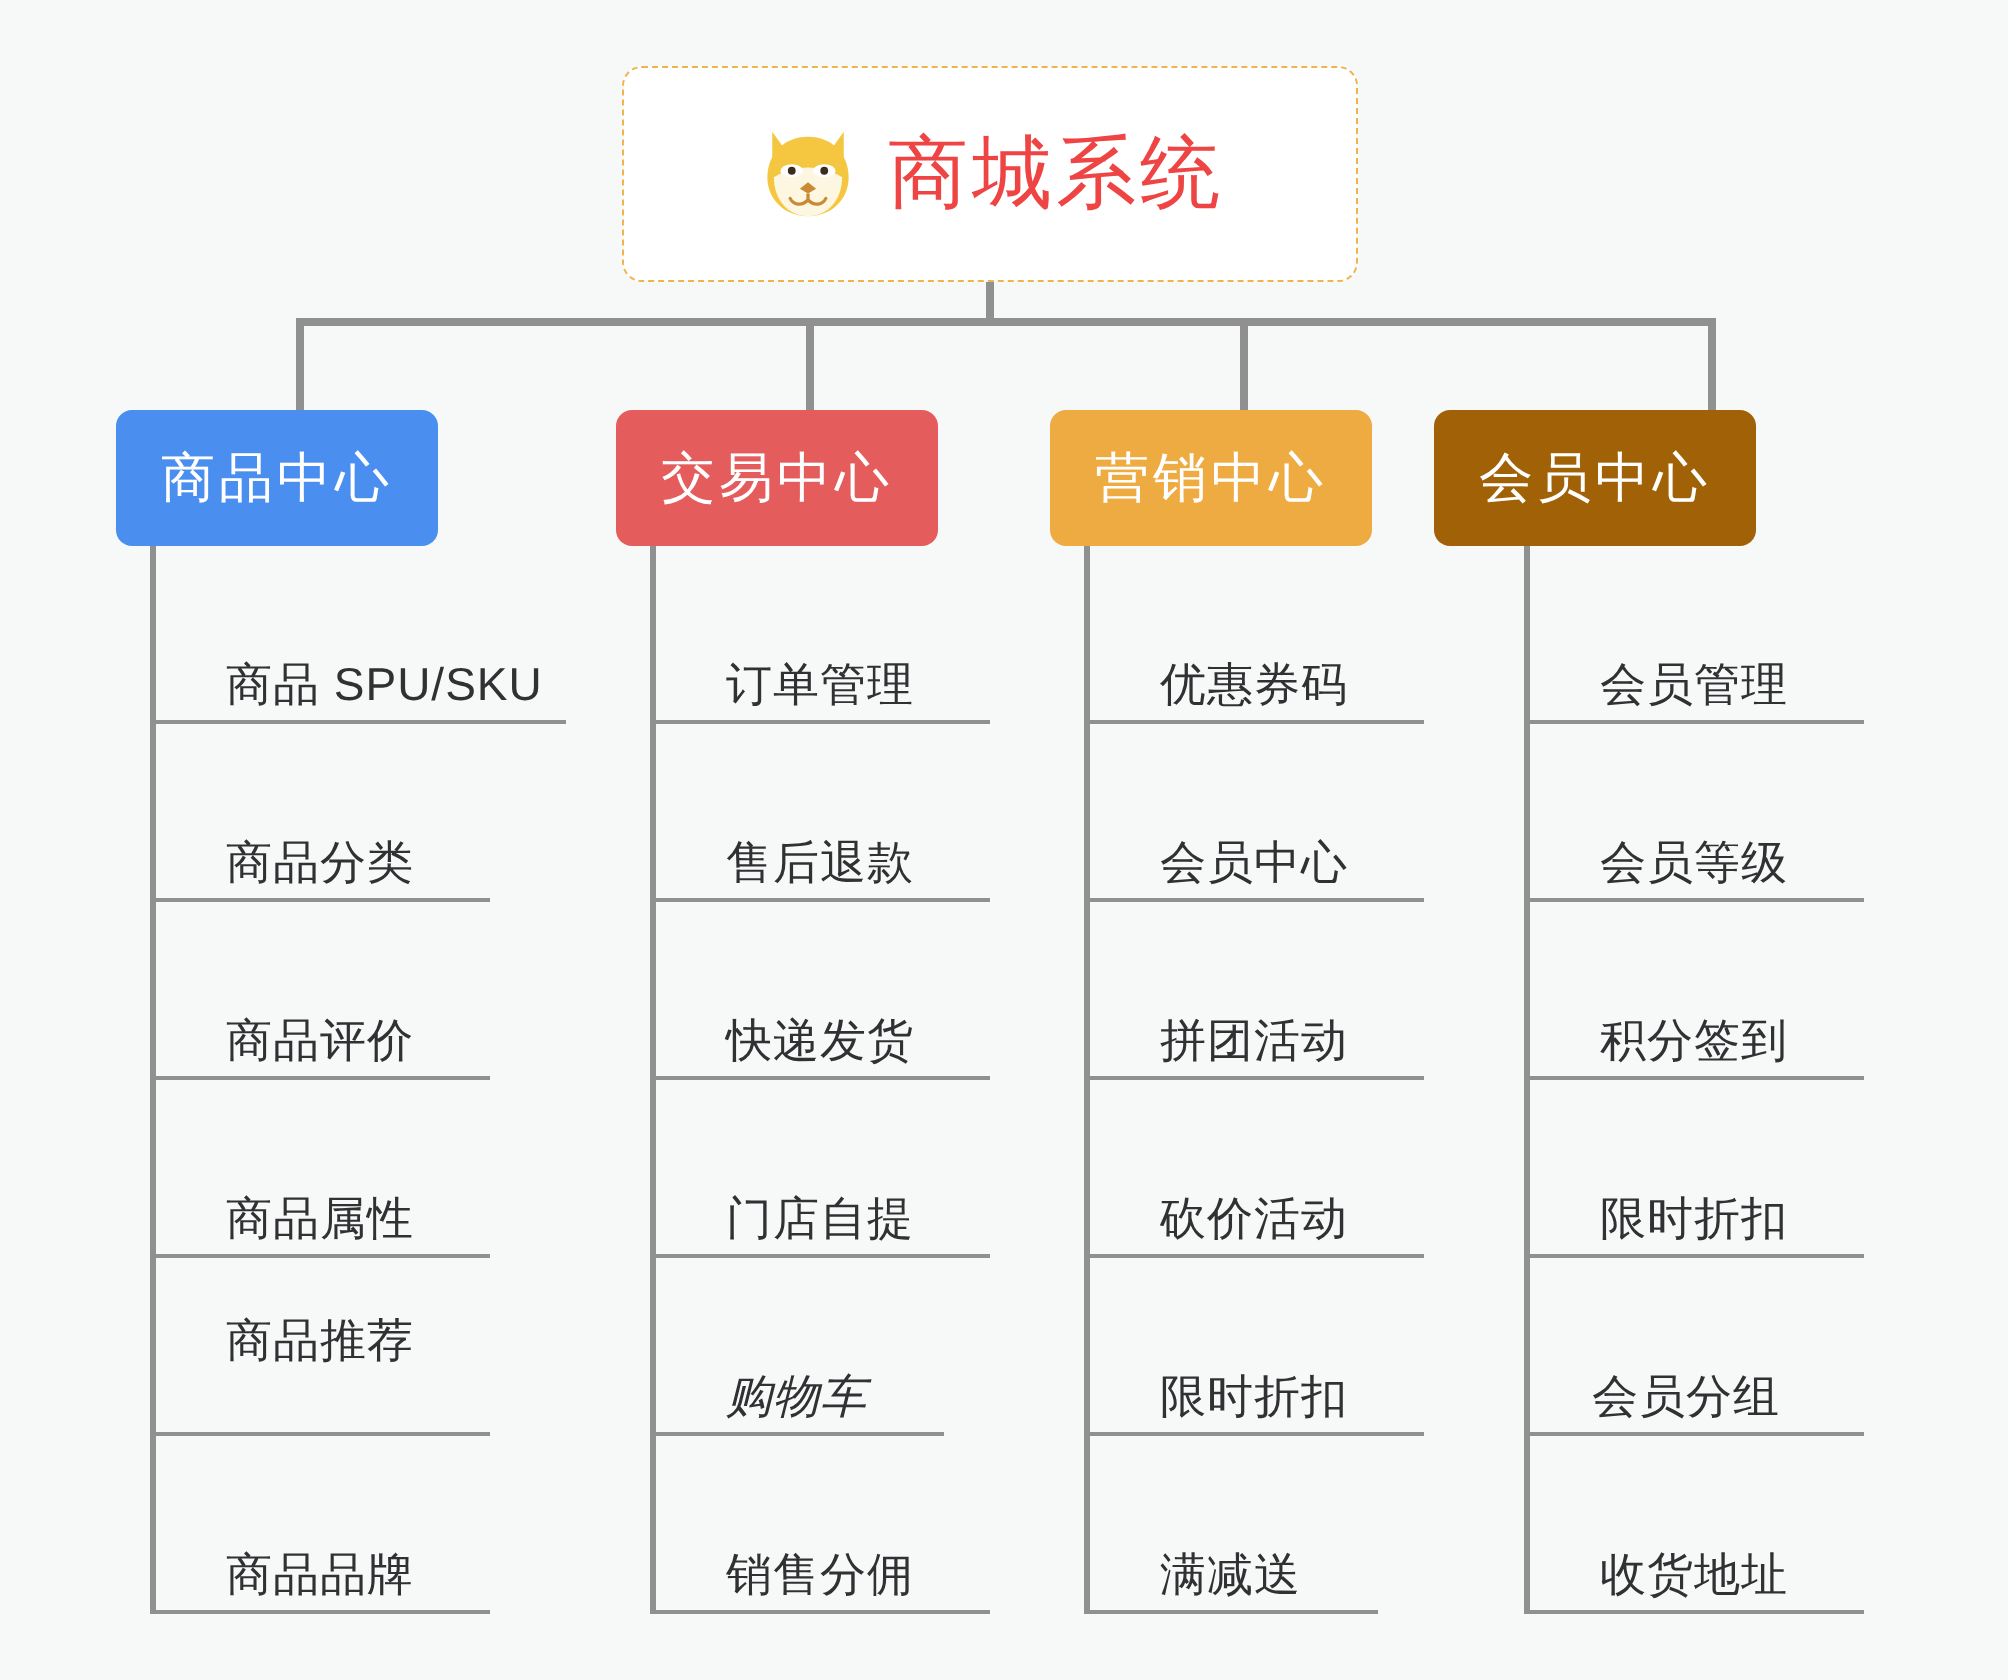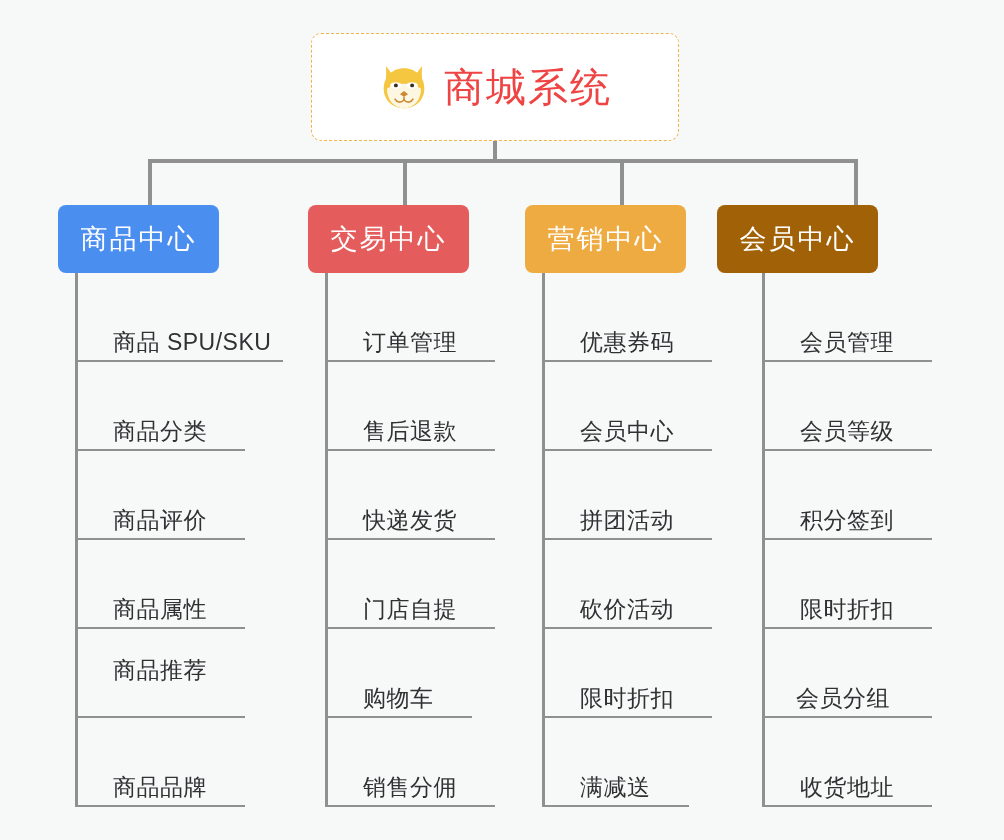--- a/index.html
+++ b/index.html
@@ -193,21 +193,21 @@
       </div>
       <div class="leaf-item" style="width: 170px; border-bottom-color: rgb(144, 144, 144);">
         <span class="leaf-label">售后退款</span>
       </div>
       <div class="leaf-item" style="width: 170px; border-bottom-color: rgb(144, 144, 144);">
         <span class="leaf-label">快递发货</span>
       </div>
       <div class="leaf-item" style="width: 170px; border-bottom-color: rgb(144, 144, 144);">
         <span class="leaf-label">门店自提</span>
       </div>
-      <div class="leaf-item" style="width: 147px; border-bottom-color: rgb(144, 144, 144);">
+      <div class="leaf-item" style="width: 147px; border-bottom-color: rgb(144, 144, 144); font-style: italic;">
         <span class="leaf-label">购物车</span>
       </div>
       <div class="leaf-item" style="width: 170px; border-bottom-color: rgb(144, 144, 144);">
         <span class="leaf-label">销售分佣</span>
       </div>
     </div>
   <div class="leaf-col" id="leaf-col-2" style="left:542px">
       <div class="leaf-spine" style="height: 534px; background: rgb(144, 144, 144);"></div>
       <div class="leaf-item" style="width: 170px; border-bottom-color: rgb(144, 144, 144);">
         <span class="leaf-label">优惠券码</span>

